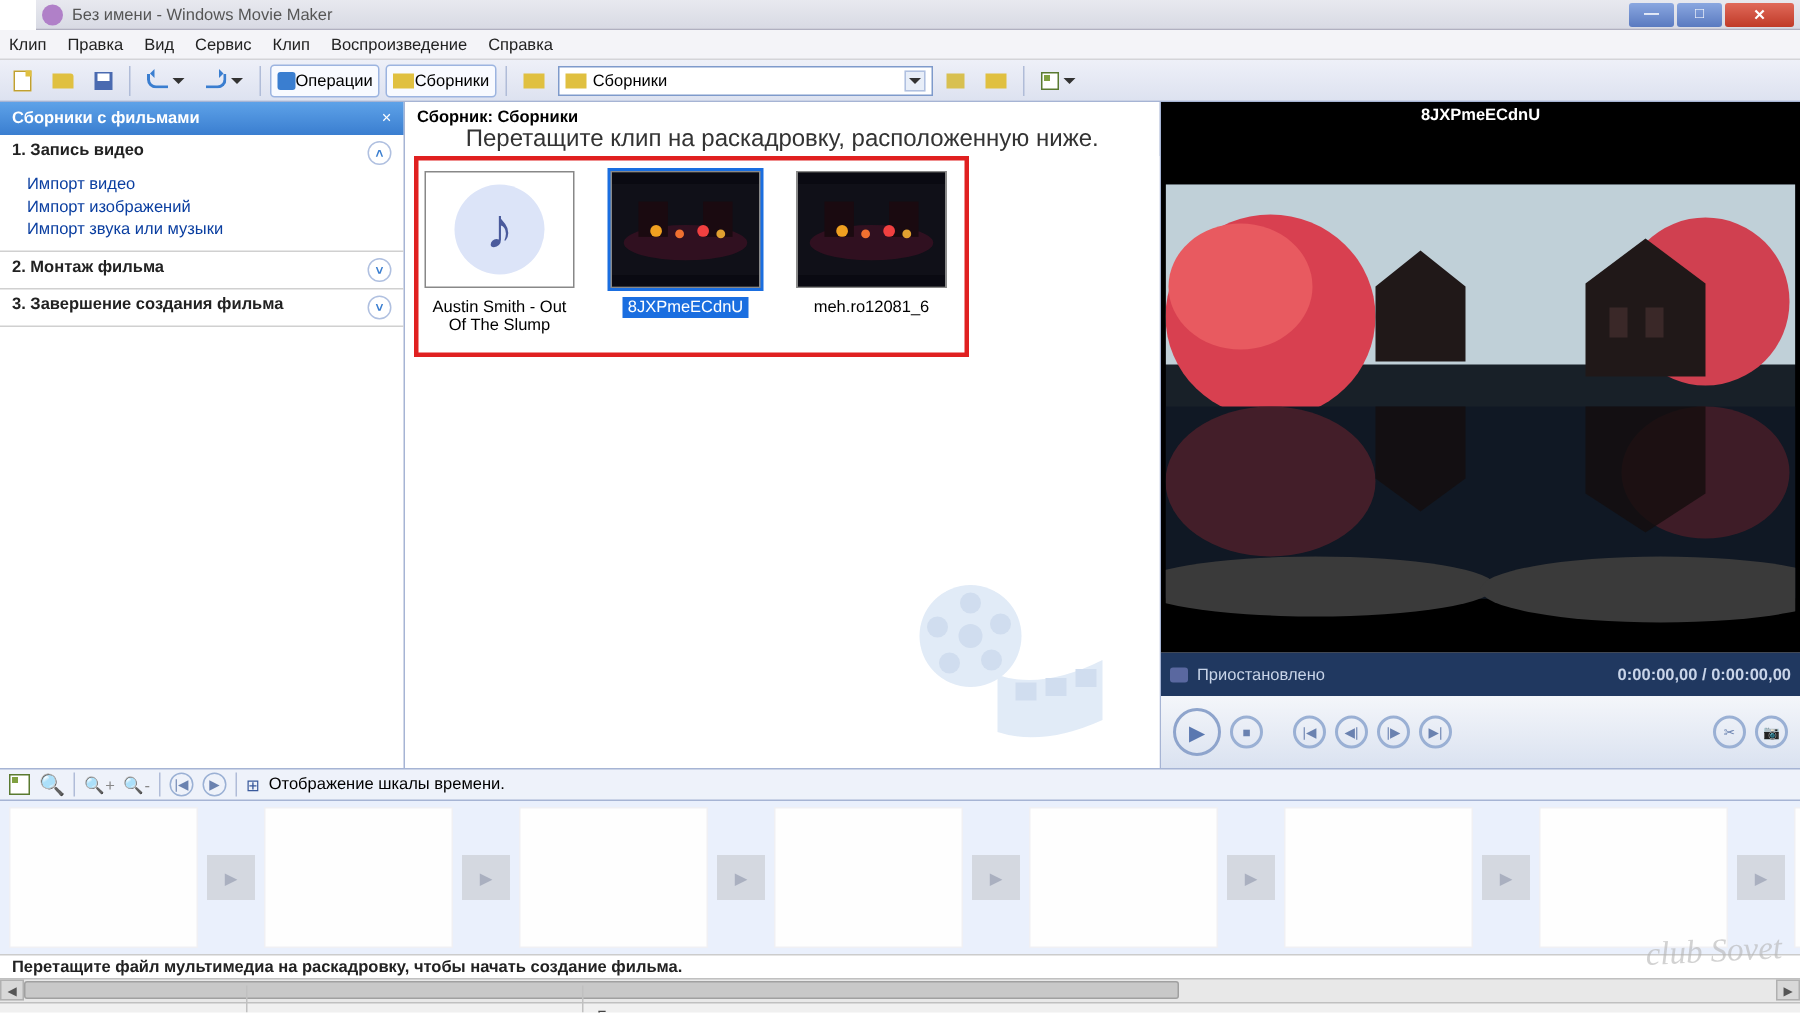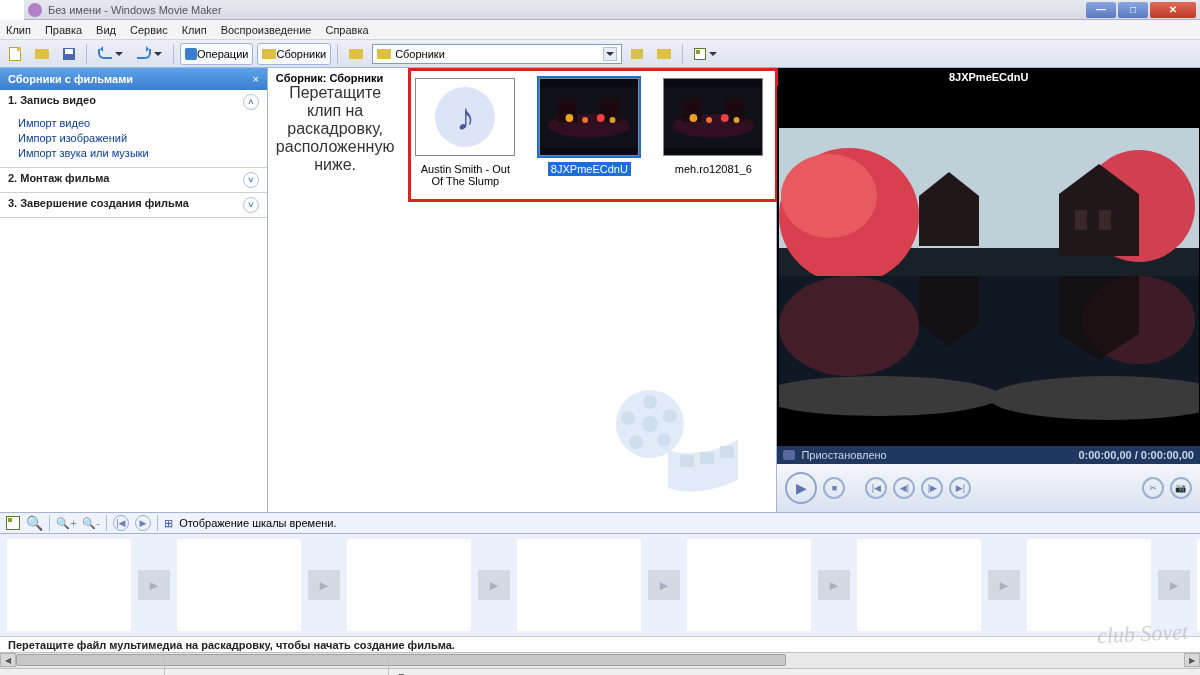--- a/index.html
+++ b/index.html
@@ -34,41 +34,41 @@
   .taskpane { width: 270px; border-right: 1px solid #a6b4d4; display: flex; flex-direction: column; background: #fff; }
   .task-head { height: 22px; background: linear-gradient(#5ea2e8,#3a7ed0); color: #fff; font-weight: bold; display: flex; align-items: center; padding: 0 8px; }
   .task-head .close { margin-left: auto; font-weight: normal; }
   .task-sec { border-bottom: 1px solid #d0d0d0; }
   .task-sec-h { display: flex; align-items: flex-start; padding: 4px 8px; font-weight: bold; color: #222; }
   .task-sec-h .chev { margin-left: auto; width: 16px; height: 16px; border: 1px solid #b0c0e0; border-radius: 8px; display: flex; align-items: center; justify-content: center; color: #3a7ed0; font-size: 9px; }
   .task-links { padding: 2px 8px 6px 18px; }
   .task-links a { display: block; color: #0a3ea0; text-decoration: none; line-height: 15px; }
 
   
-  .collection { flex: 1; display: flex; flex-direction: row; border-right: 1px solid #a6b4d4; }
+  .collection { flex: 1; display: flex; flex-direction: column; border-right: 1px solid #a6b4d4; }
   .coll-head { padding: 4px 8px 2px 8px; }
   .coll-head .h1 { font-weight: bold; }
   .coll-head .sub { color: #333; font-size: 16px; text-align: center; }
   .coll-body { flex: 1; padding: 6px; position: relative; background: #fff; }
   .redbox { position: absolute; left: 6px; top: 0px; width: 370px; height: 134px; border: 3px solid #e02020; pointer-events: none; }
   .clips { display: flex; gap: 18px; padding: 4px; }
   .clip { width: 106px; display: flex; flex-direction: column; align-items: center; }
   .thumb { width: 100px; height: 78px; border: 1px solid #888; background: #222; position: relative; display: flex; align-items: center; justify-content: center; overflow: hidden; }
   .thumb.selected { outline: 2px solid #1a6ee0; }
   .clip-label { margin-top: 6px; text-align: center; line-height: 12px; padding: 1px 3px; width: 106px; word-wrap: break-word; }
   .clip-label.selected { background: #1a6ee0; color: #fff; display: inline-block; width: auto; }
   .music-note { width: 60px; height: 60px; background: #dce4f8; border-radius: 50%; display: flex; align-items: center; justify-content: center; font-size: 38px; color: #4a5a9c; }
   .filmreel { position: absolute; right: 28px; bottom: 12px; width: 140px; height: 120px; opacity: 0.6; }
 
   
   .preview { width: 426px; background: #e4e9f4; display: flex; flex-direction: column; }
   .prev-title { height: 18px; background: #000; color: #fff; display: flex; align-items: center; justify-content: center; font-weight: bold; }
   .prev-video { flex: 1; background: #000; position: relative; display: flex; align-items: center; justify-content: center; }
   .prev-video .frame { width: 420px; height: 320px; background: #000; position: relative; overflow: hidden; }
-  .prev-status { height: 18px; background: #203860; color: #c8d4e8; display: flex; align-items: center; padding: 0 6px; font-size: 10px; gap: 6px; }
+  .prev-status { height: 29px; background: #203860; color: #c8d4e8; display: flex; align-items: center; padding: 0 6px; font-size: 10px; gap: 6px; }
   .prev-status .time { margin-left: auto; font-weight: bold; }
   .prev-controls { height: 48px; background: linear-gradient(#f4f6fa,#dae2f0); display: flex; align-items: center; padding: 0 8px; gap: 6px; }
   .play-btn { width: 32px; height: 32px; border: 2px solid #8ea4cc; border-radius: 50%; display: flex; align-items: center; justify-content: center; color: #5a78b0; font-size: 14px; }
   .ctrl-btn { width: 22px; height: 22px; border: 2px solid #9ab0d4; border-radius: 50%; display: flex; align-items: center; justify-content: center; color: #6a82b0; font-size: 9px; }
   .ctrl-right { margin-left: auto; display: flex; gap: 6px; }
 
   
   .tl-toolbar { height: 22px; border-top: 1px solid #a6b4d4; border-bottom: 1px solid #a6b4d4; background: #eef2fa; display: flex; align-items: center; padding: 0 6px; gap: 6px; }
   .tl-toolbar .icon { width: 14px; height: 14px; }
   .tl-sep { width: 1px; height: 16px; background: #b0bcd8; }

